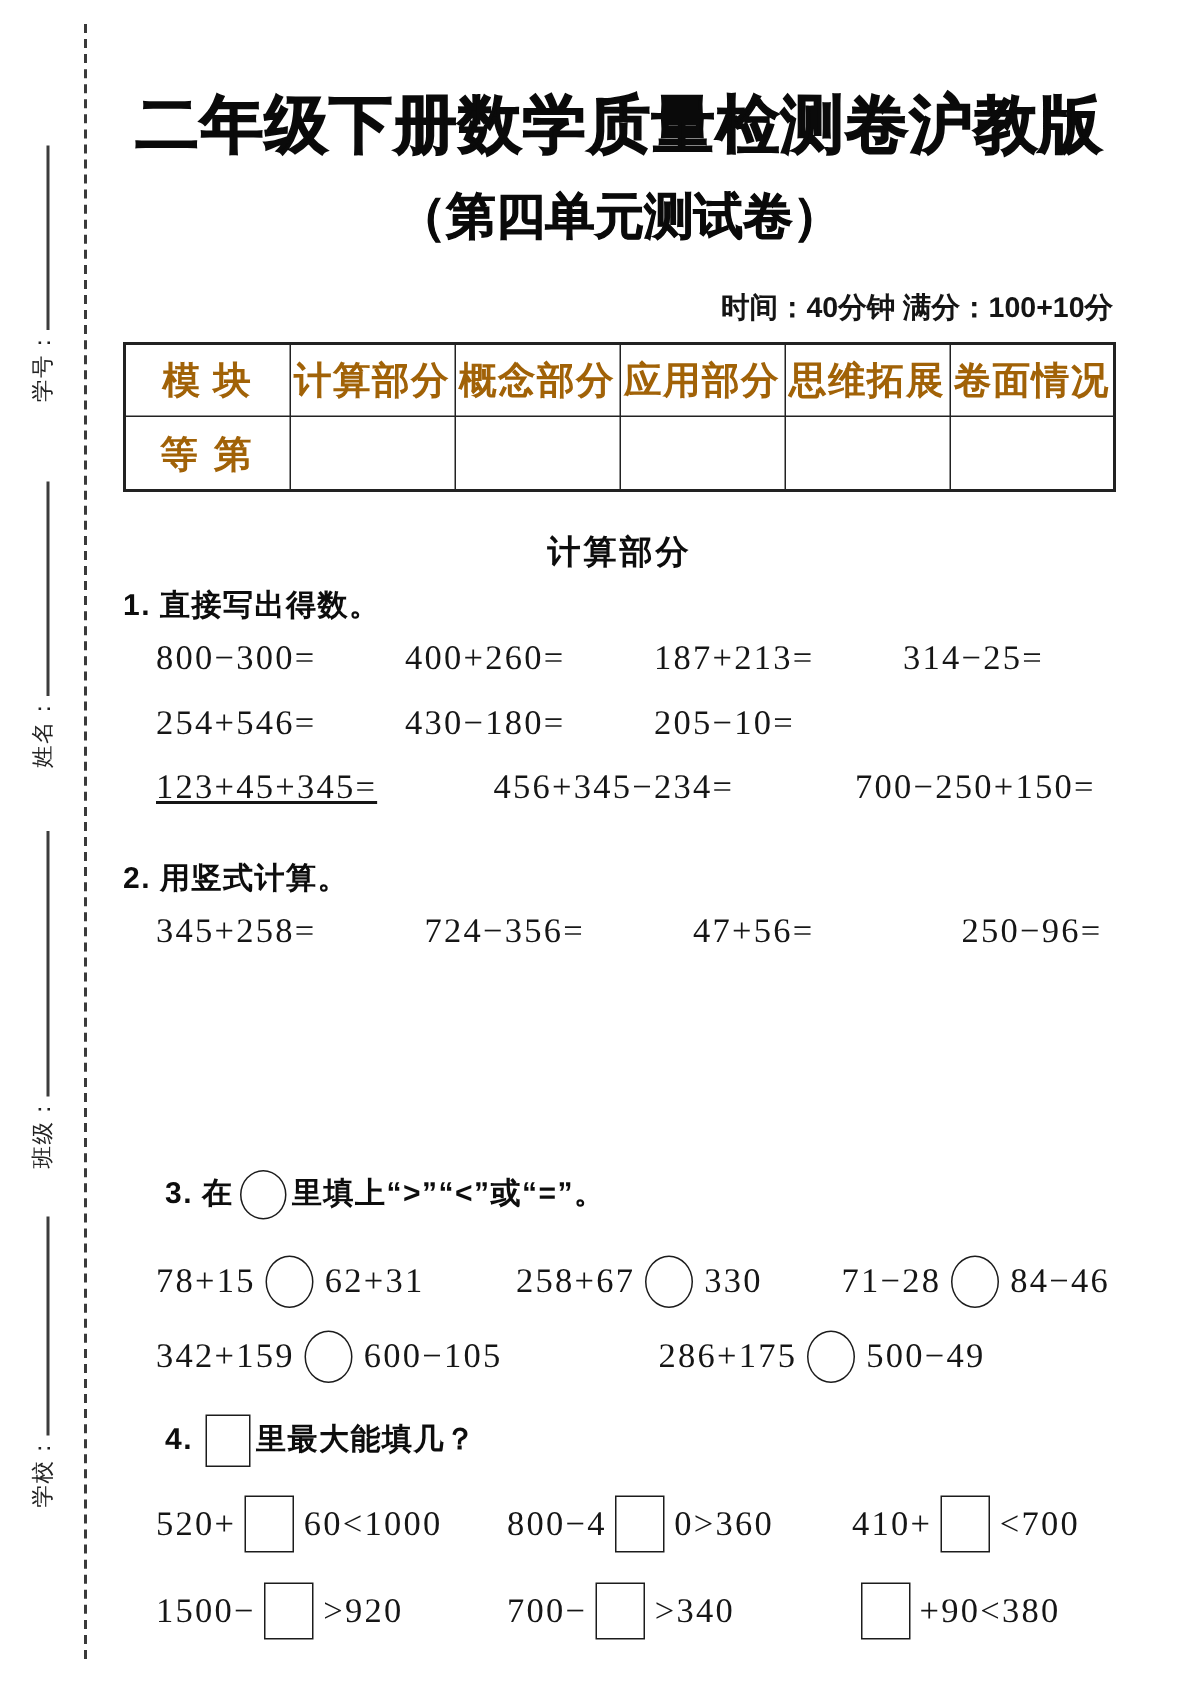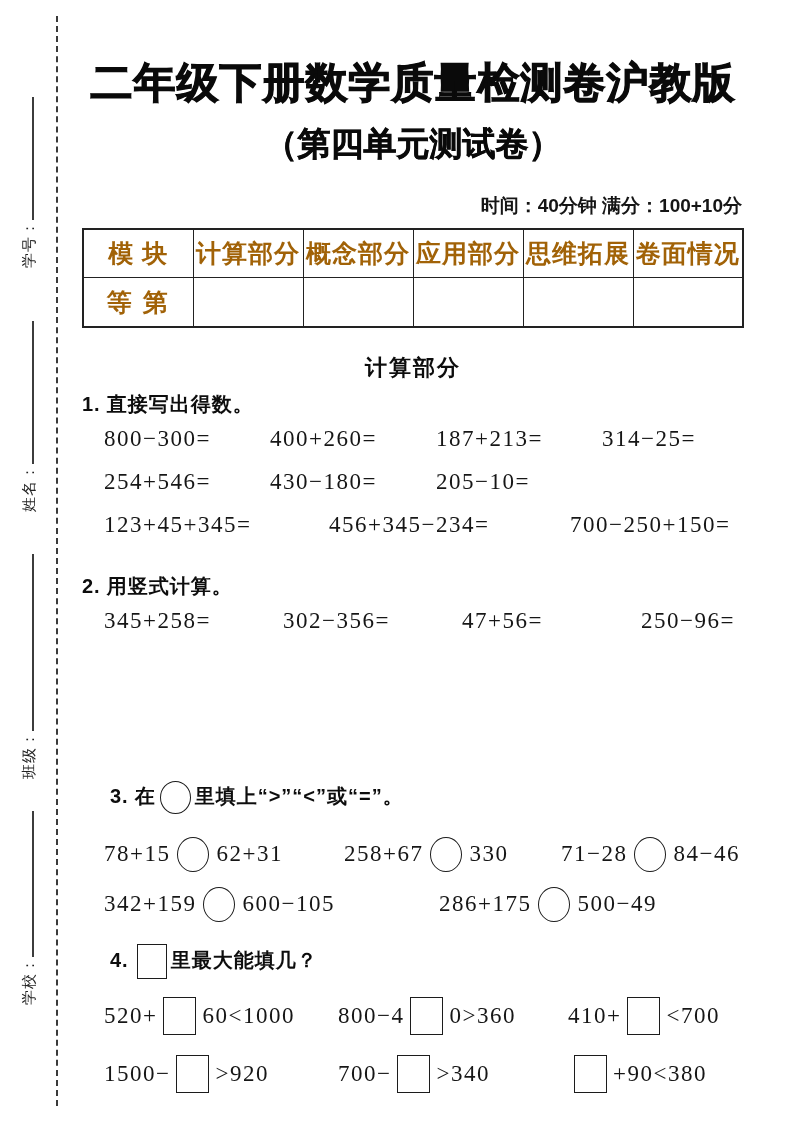--- a/index.html
+++ b/index.html
@@ -60,21 +60,21 @@
   .q-label .q-num{margin-right:6px;}
   .q-label.tall{line-height:40px;margin-top:140px;margin-left:28px;}
   .q-label.tall.q4{margin-top:16px;}
   .expr{
     font-family:"Liberation Serif","DejaVu Serif",serif;
     font-size:23px;letter-spacing:1.5px;color:#161616;white-space:nowrap;
   }
   .calc-rows{margin-top:6px;}
   .calc-row{display:flex;padding-left:22px;margin-bottom:13px;line-height:30px;}
   .calc-row .c4{flex:0 0 166px;}
-  .calc-row.wide .w1{flex:0 0 225px;}
+  .calc-row.wide .w1{flex:0 0 225px;text-decoration:underline;}
   .calc-row.wide .w2{flex:0 0 241px;}
   .calc-row.q2row .c4{flex:0 0 179px;}
   
   .cmp-row{display:flex;padding-left:22px;line-height:40px;align-items:center;}
   .cmp-row.r1{margin-top:18px;}
   .cmp-row.r2{margin-top:10px;}
   .cmp-row .g1a{flex:0 0 240px;}
   .cmp-row .g2a{flex:0 0 217px;}
   .cmp-row .g1b{flex:0 0 335px;}
   .cmp-group{display:inline-flex;align-items:center;}
@@ -166,21 +166,21 @@
       <span class="expr">700−250+150=</span>
     </div>
   </div>
 
   <div class="q-label" style="margin-top:32px;">
     <span class="q-num">2.</span><span>用竖式计算。</span>
   </div>
   <div class="calc-rows">
     <div class="calc-row q2row">
       <span class="expr c4">345+258=</span>
-      <span class="expr c4">302−356=</span>
+      <span class="expr c4">724−356=</span>
       <span class="expr c4">47+56=</span>
       <span class="expr">250−96=</span>
     </div>
   </div>
 
   <div class="q-label tall">
     <span class="q-num">3.</span><span>在</span><span class="circle small"></span><span>里填上“&gt;”“&lt;”或“=”。</span>
   </div>
   <div class="cmp-row r1">
     <span class="cmp-group g1a">

